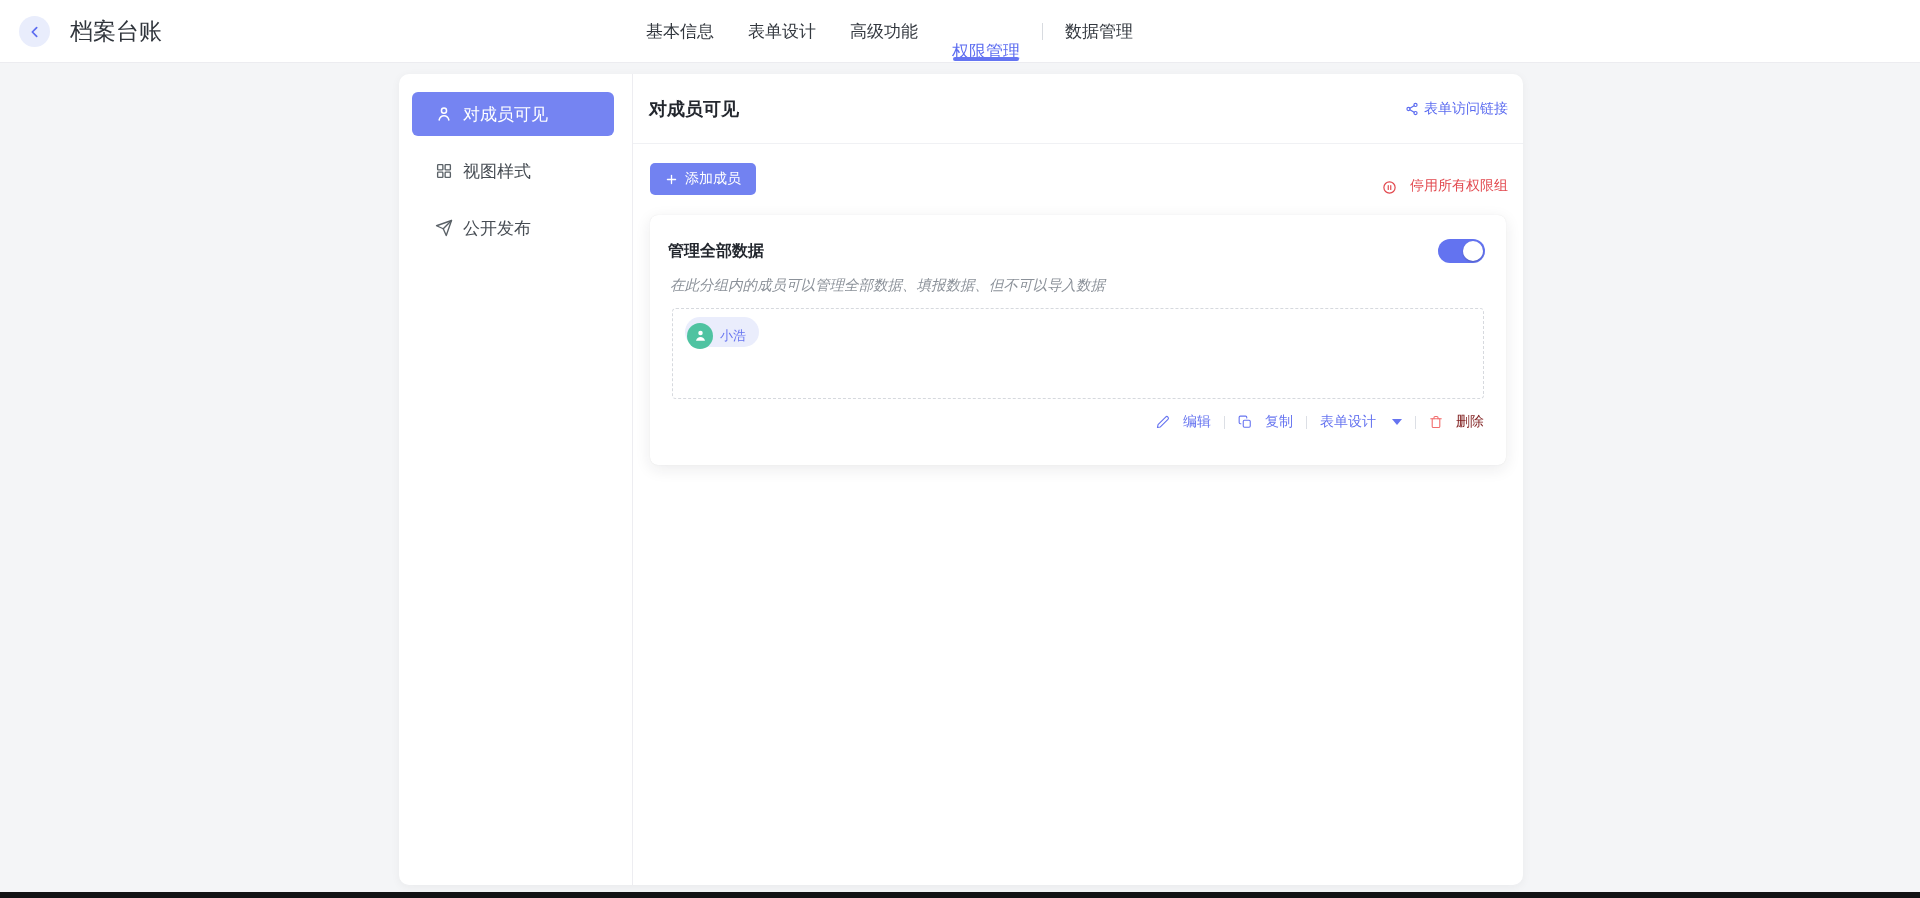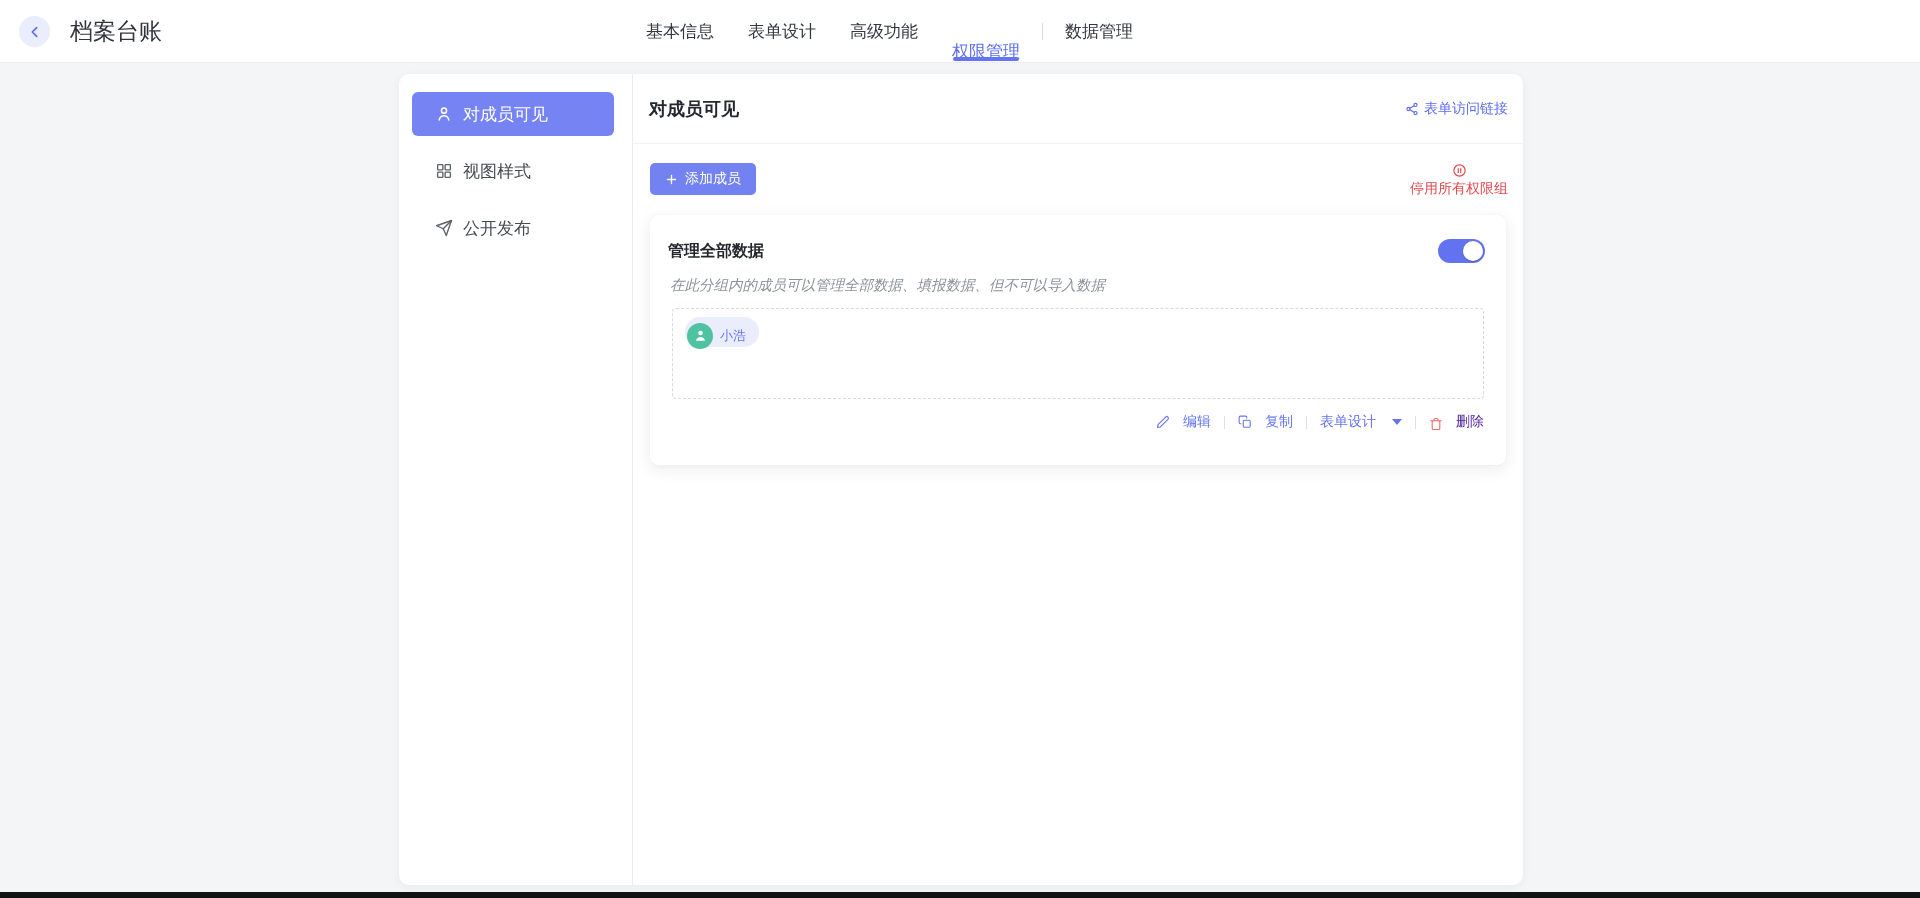--- a/index.html
+++ b/index.html
@@ -41,22 +41,22 @@
                    font-size:18px; font-weight:600; color:#23272e; }
   .form-link { position:absolute; right:15px; top:0; height:70px; display:flex; align-items:center; gap:5px;
                font-size:14px; color:#5c6cf0; cursor:pointer; text-decoration:none; }
   .form-link svg { width:14px; height:14px; }
 
   .toolbar { position:absolute; left:0; right:0; top:89px; height:32px; }
   .add-btn { position:absolute; left:17px; top:0; height:32px; padding:8px 15px; background:#7282f1;
              border:none; border-radius:5px; color:#fff; font-size:14px; display:flex; align-items:center;
              gap:7px; cursor:pointer; font-family:inherit; }
   .add-btn svg { width:13px; height:13px; }
-  .disable-link { position:absolute; right:15px; top:0; height:32px; display:flex; align-items:center; gap:2px;
-                  font-size:14px; color:#e2484e; cursor:pointer; text-decoration:none;flex-direction:column; }
+  .disable-link { position:absolute; right:15px; top:0; height:32px; display:flex; align-items:flex-end; gap:13px;
+                  font-size:14px; color:#e2484e; cursor:pointer; text-decoration:none; }
   .disable-link svg { width:15px; height:15px; }
 
   
   .group-card { position:absolute; left:17px; top:141px; width:856px; height:250px; background:#fff;
                 border-radius:8px; box-shadow:0 0 1px rgba(0,0,0,.10), 0 4px 16px rgba(31,36,43,.09); }
   .card-head { display:flex; justify-content:space-between; align-items:center; padding:24px 21px 0 18px; }
   .card-title { font-size:16px; font-weight:700; color:#23272e; }
   .toggle { position:relative; width:47px; height:24px; border-radius:12px; background:#6373f0; cursor:pointer; }
   .toggle .knob { position:absolute; right:2px; top:2px; width:20px; height:20px; border-radius:50%;
                   background:#fff; box-shadow:0 1px 2px rgba(0,0,0,.2); }
@@ -66,21 +66,21 @@
   .member-chip { position:absolute; left:12px; top:8px; height:30px; display:inline-flex; align-items:center;
                  background:#eaedfc; border-radius:15px; padding:7px 13px 0 2px; gap:7px; }
   .member-avatar { width:26px; height:26px; border-radius:50%; background:#4fc3a1; display:flex;
                    align-items:center; justify-content:center; }
   .member-avatar svg { width:15px; height:15px; }
   .member-name { font-size:13px; color:#6674f0; }
 
   .card-actions { position:absolute; right:22px; top:198px; display:flex; align-items:center; font-size:14px; }
   .action { display:flex; align-items:center; gap:13px; color:#6674f0; cursor:pointer; text-decoration:none; }
   .action svg { width:14px; height:14px; }
-  .action.danger { color:#4c1d95;align-items:flex-end; }
+  .action.danger { color:#7f1d1d; }
   .action-sep { width:1px; height:13px; background:#dcdfe5; margin:0 13px; }
   .caret-down { width:0; height:0; border-left:5px solid transparent; border-right:5px solid transparent;
                 border-top:6px solid #6674f0; margin-left:3px; }
 
   .bottom-bar { position:absolute; left:0; bottom:0; width:1920px; height:6px; background:#121214; }
 </style>
 </head>
 <body>
 
 <header class="navbar">

